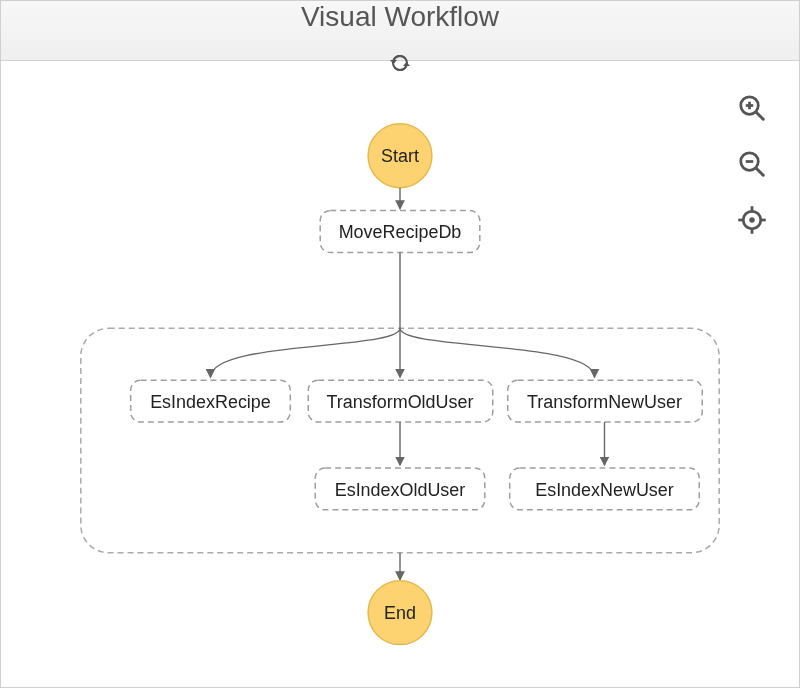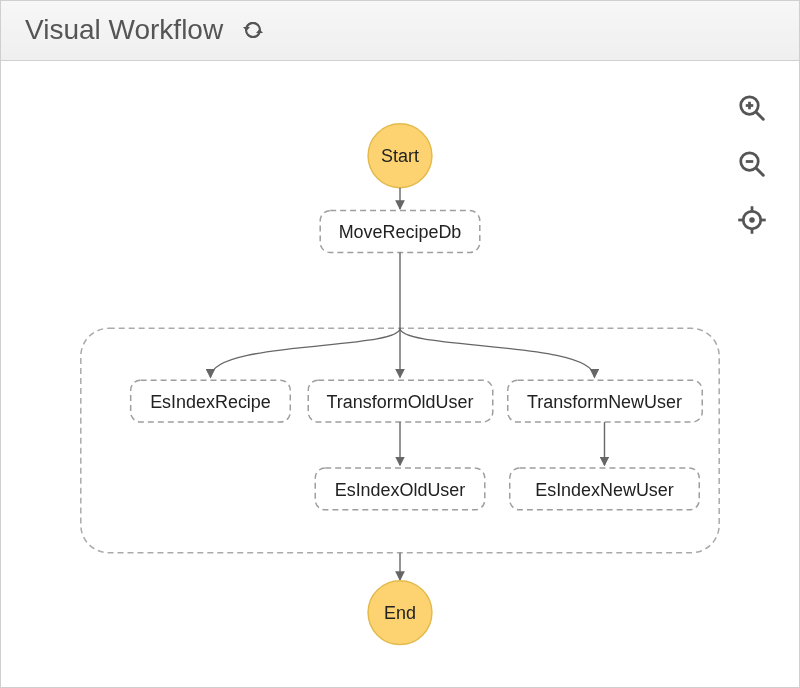--- a/index.html
+++ b/index.html
@@ -10,20 +10,21 @@
     background: #fff;
     display: flex; flex-direction: column;
   }
   .header {
     height: 60px;
     background: linear-gradient(#f7f7f7,#efefef);
     border-bottom: 1px solid #d0d0d0;
     display: flex; align-items: center;
     padding: 0 24px;
     gap: 18px;
+    flex-direction: column;
   }
   .header-title {
     font-size: 28px;
     color: #555;
     font-weight: 400;
   }
   .refresh-icon { color:#555; display:flex; align-items:center; cursor:pointer; }
   .canvas-wrap { position: relative; flex: 1; }
   .controls {
     position: absolute; top: 30px; right: 30px;

